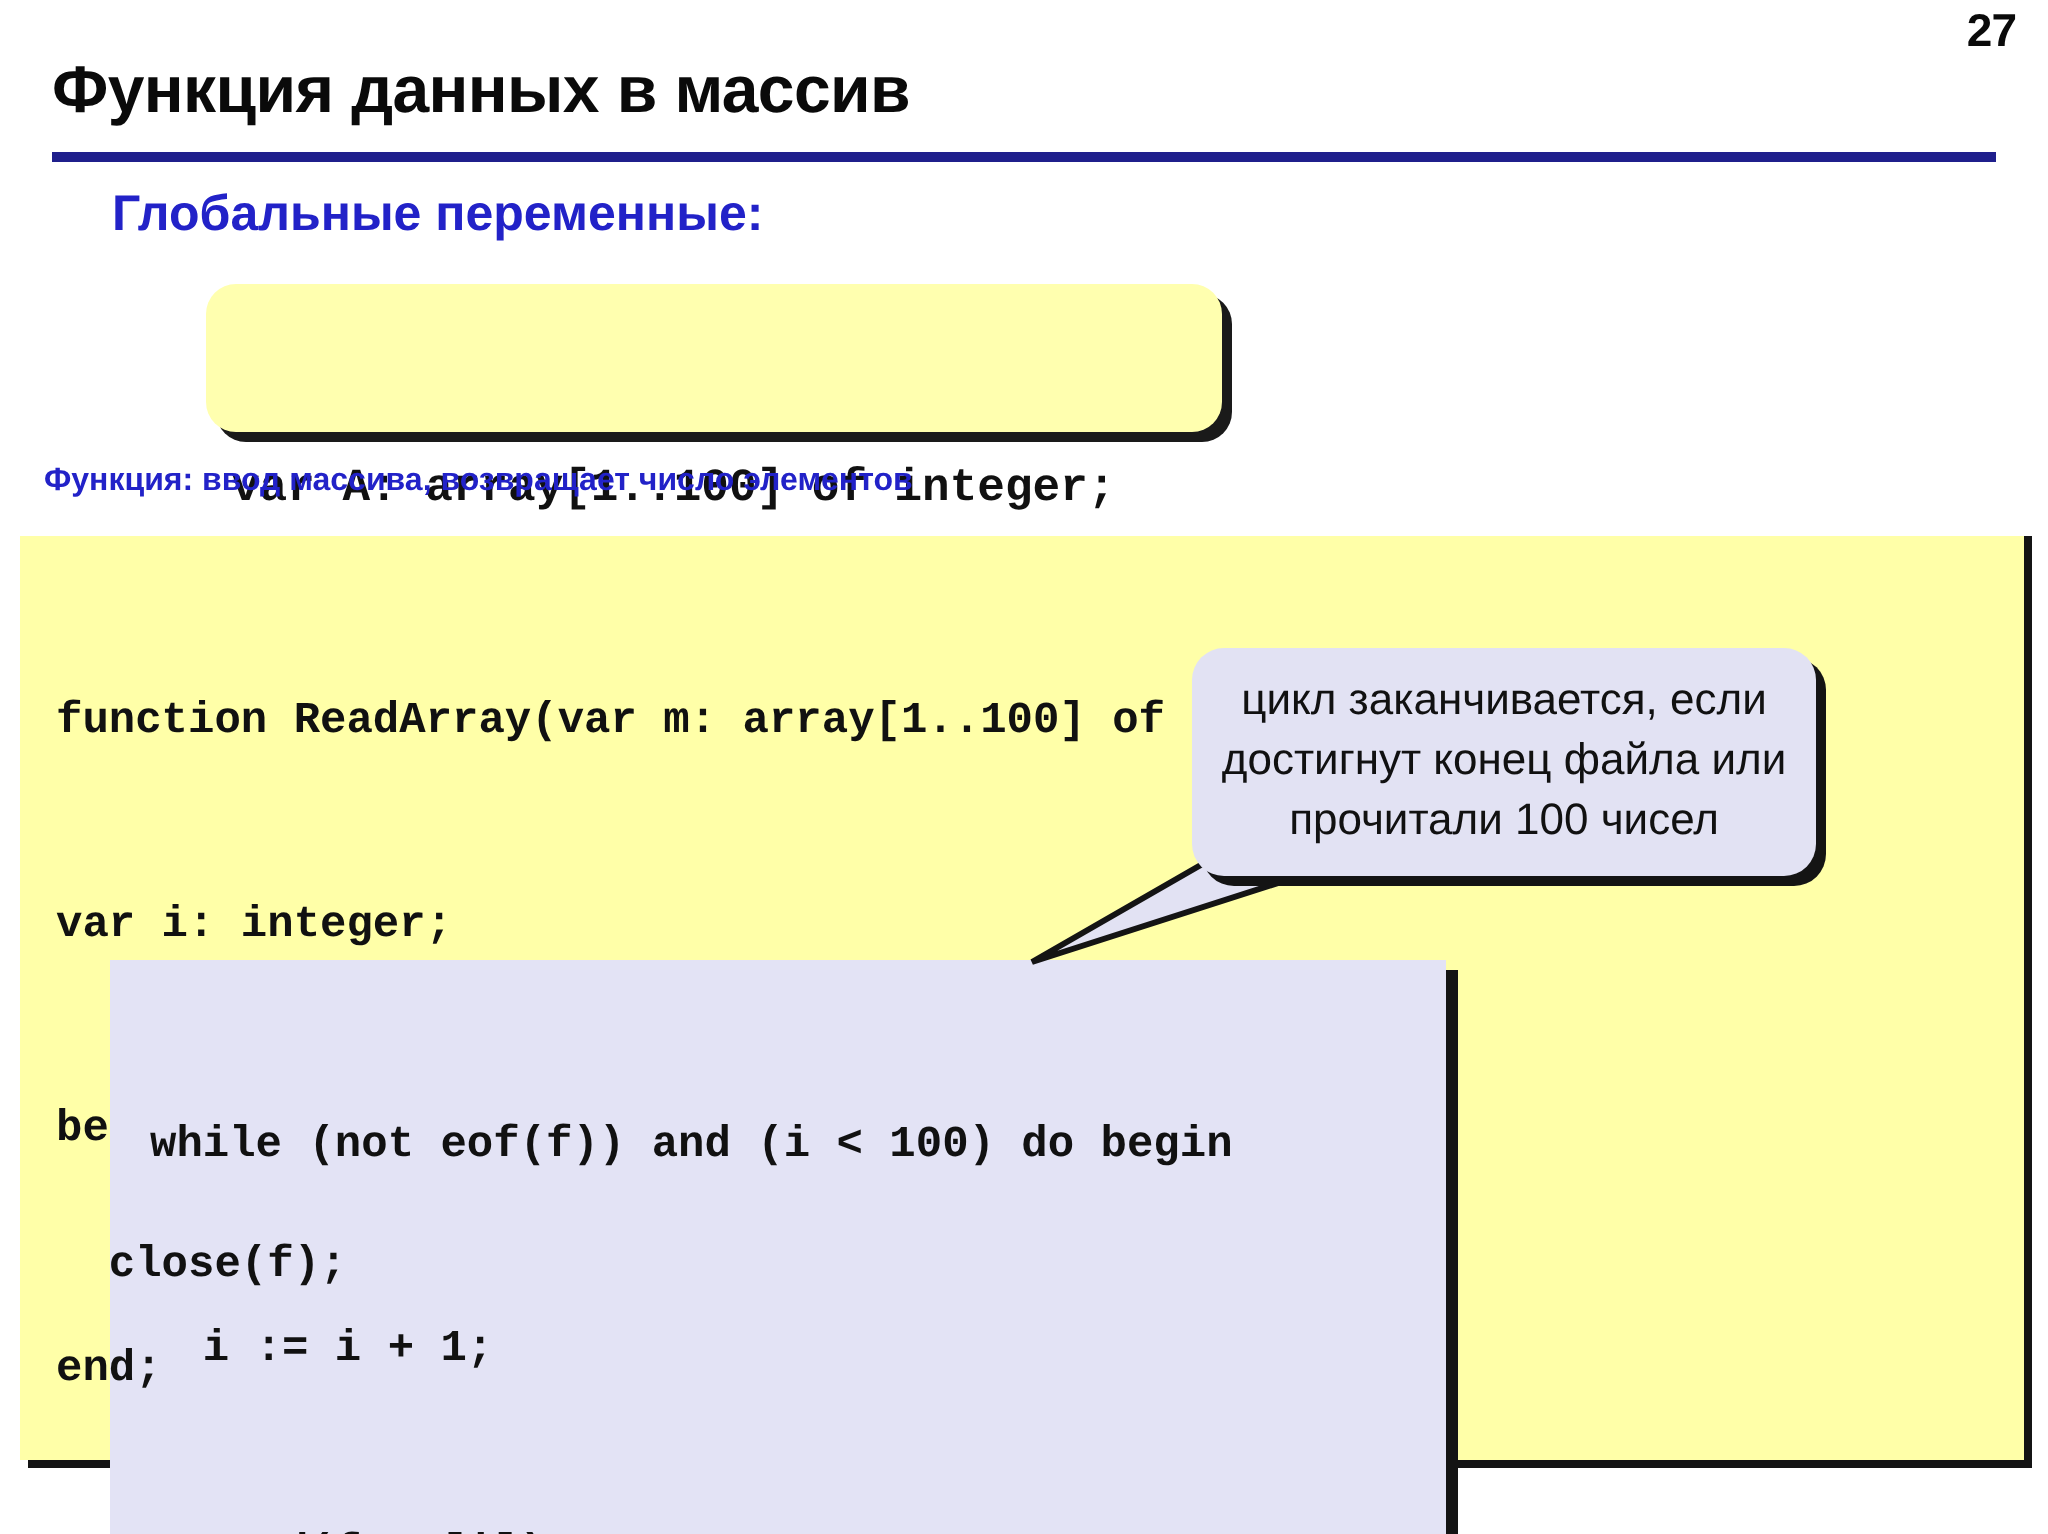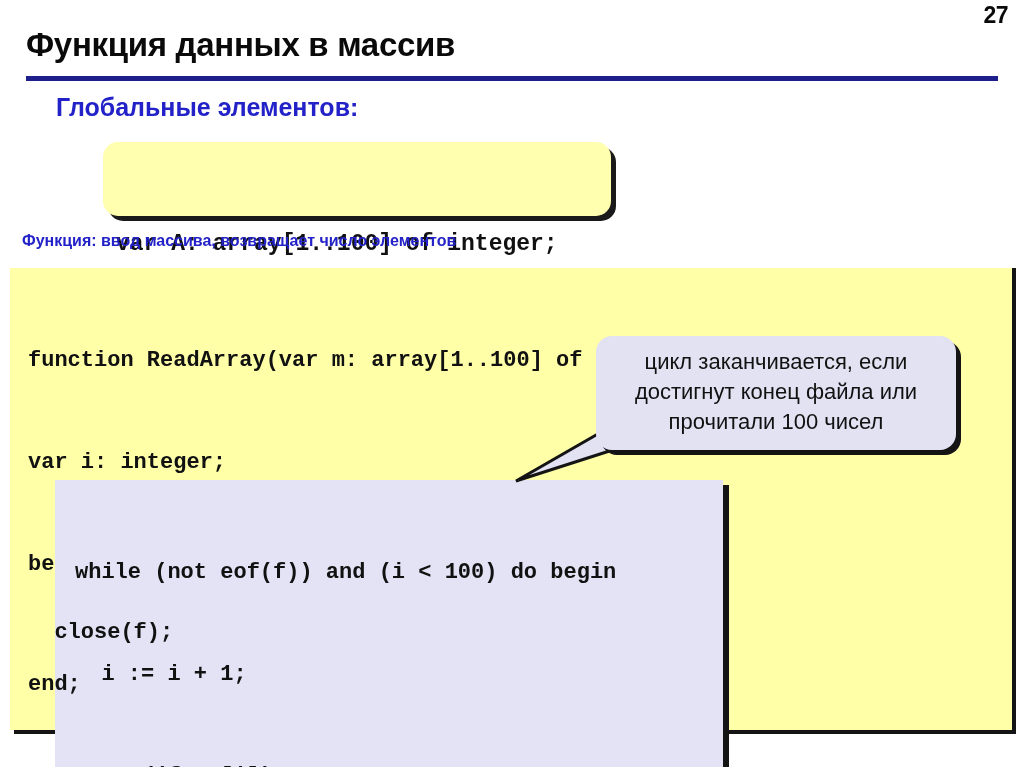--- a/index.html
+++ b/index.html
@@ -146,22 +146,22 @@
     border-radius: 11px;
     padding: 1px 11px 3px 11px;
     margin-left: 40px;
     margin-top: 2px;
   }
 
   
   .callout {
     position: absolute;
     left: 596px;
-    top: 336px;
-    width: 360px;
+    top: 324px;
+    width: 312px;
     background: #e2e2f3;
     border-radius: 16px;
     box-shadow: 5px 5px 0 0 #141414;
     padding: 11px 14px 13px 14px;
     box-sizing: border-box;
     text-align: center;
     z-index: 5;
   }
   .callout-line {
     display: block;
@@ -181,21 +181,21 @@
   }
 </style>
 </head>
 <body>
 
 <div class="page-number">27</div>
 
 <div class="slide-title">Функция данных в массив</div>
 <div class="title-rule"></div>
 
-<div class="subhead subhead-globals">Глобальные элементов:</div>
+<div class="subhead subhead-globals">Глобальные переменные:</div>
 
 <div class="code-box-globals">
   <span class="code-lg">
     <span class="code-line">var A: array[1..100] of integer;</span>
     <span class="code-line">    f: file of integer;</span>
   </span>
 </div>
 
 <div class="subhead subhead-function">Функция: ввод массива, возвращает число элементов</div>
 

